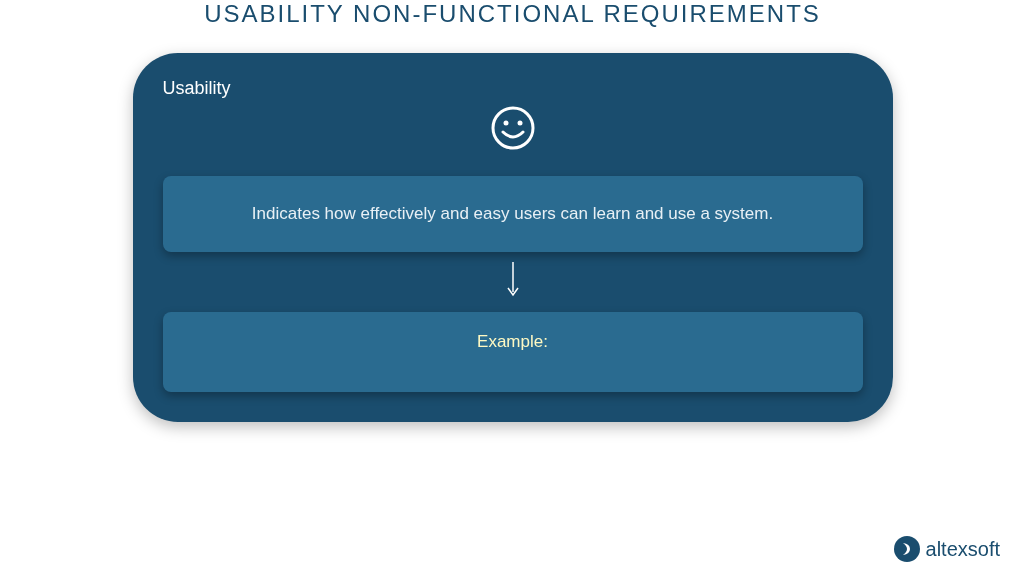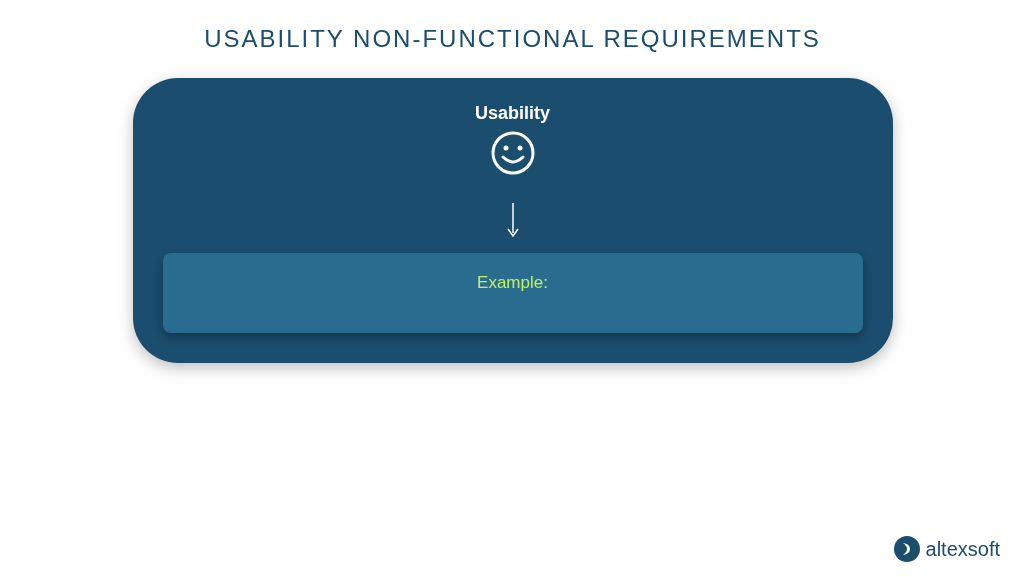--- a/index.html
+++ b/index.html
@@ -14,37 +14,35 @@
       font-family: "Segoe UI", Arial, sans-serif;
       position: relative;
       overflow: hidden;
     }
     .title {
       text-align: center;
       color: #1a4d6e;
       font-size: 24px;
       font-weight: 400;
       letter-spacing: 2px;
-      margin-top: 25px;
       margin-bottom: 25px;
     }
     .main-card {
       width: 760px;
       margin: 0 auto;
       background: #1a4d6e;
       border-radius: 45px;
       padding: 25px 30px 30px;
       box-shadow: 0 5px 15px rgba(0,0,0,0.25);
       position: relative;
     }
     .card-heading {
       color: #ffffff;
-      text-align: center;
       font-size: 18px;
-      font-weight: 700;
+      font-weight: 400;
       margin-bottom: 5px;
     }
     .smiley-wrap {
       text-align: center;
       margin-bottom: 20px;
     }
     .smiley {
       display: inline-block;
     }
     .inner-box {
@@ -64,21 +62,21 @@
       margin: 8px 0;
     }
     .arrow {
       display: inline-block;
     }
     .example-box {
       background: #2a6b90;
       border-radius: 8px;
       padding: 20px 60px 25px;
       box-shadow: 0 4px 10px rgba(0,0,0,0.3);
-      color: #bef264;
+      color: #fef9c3;
       text-align: center;
     }
     .example-label {
       font-size: 17px;
       font-weight: 400;
       margin-bottom: 15px;
     }
     .example-text {
       font-size: 16px;
       font-weight: 300;
@@ -119,20 +117,23 @@
     <span class="smiley">
       <svg width="48" height="48" viewBox="0 0 48 48">
         <circle cx="24" cy="24" r="20" fill="none" stroke="#ffffff" stroke-width="3"></circle>
         <circle cx="17" cy="19" r="2.5" fill="#ffffff"></circle>
         <circle cx="31" cy="19" r="2.5" fill="#ffffff"></circle>
         <path d="M 14 28 Q 24 38 34 28" fill="none" stroke="#ffffff" stroke-width="3" stroke-linecap="round"></path>
       </svg>
     </span>
   </div>
 
+  <div class="inner-box">
+    <div class="box-desc">Indicates how effectively and easy users can learn and use a system.</div>
+  </div>
 
   <div class="arrow-wrap">
     <span class="arrow">
       <svg width="20" height="40" viewBox="0 0 20 40">
         <line x1="10" y1="2" x2="10" y2="32" stroke="#ffffff" stroke-width="1.5"></line>
         <polyline points="5,28 10,35 15,28" fill="none" stroke="#ffffff" stroke-width="1.5"></polyline>
       </svg>
     </span>
   </div>
 

